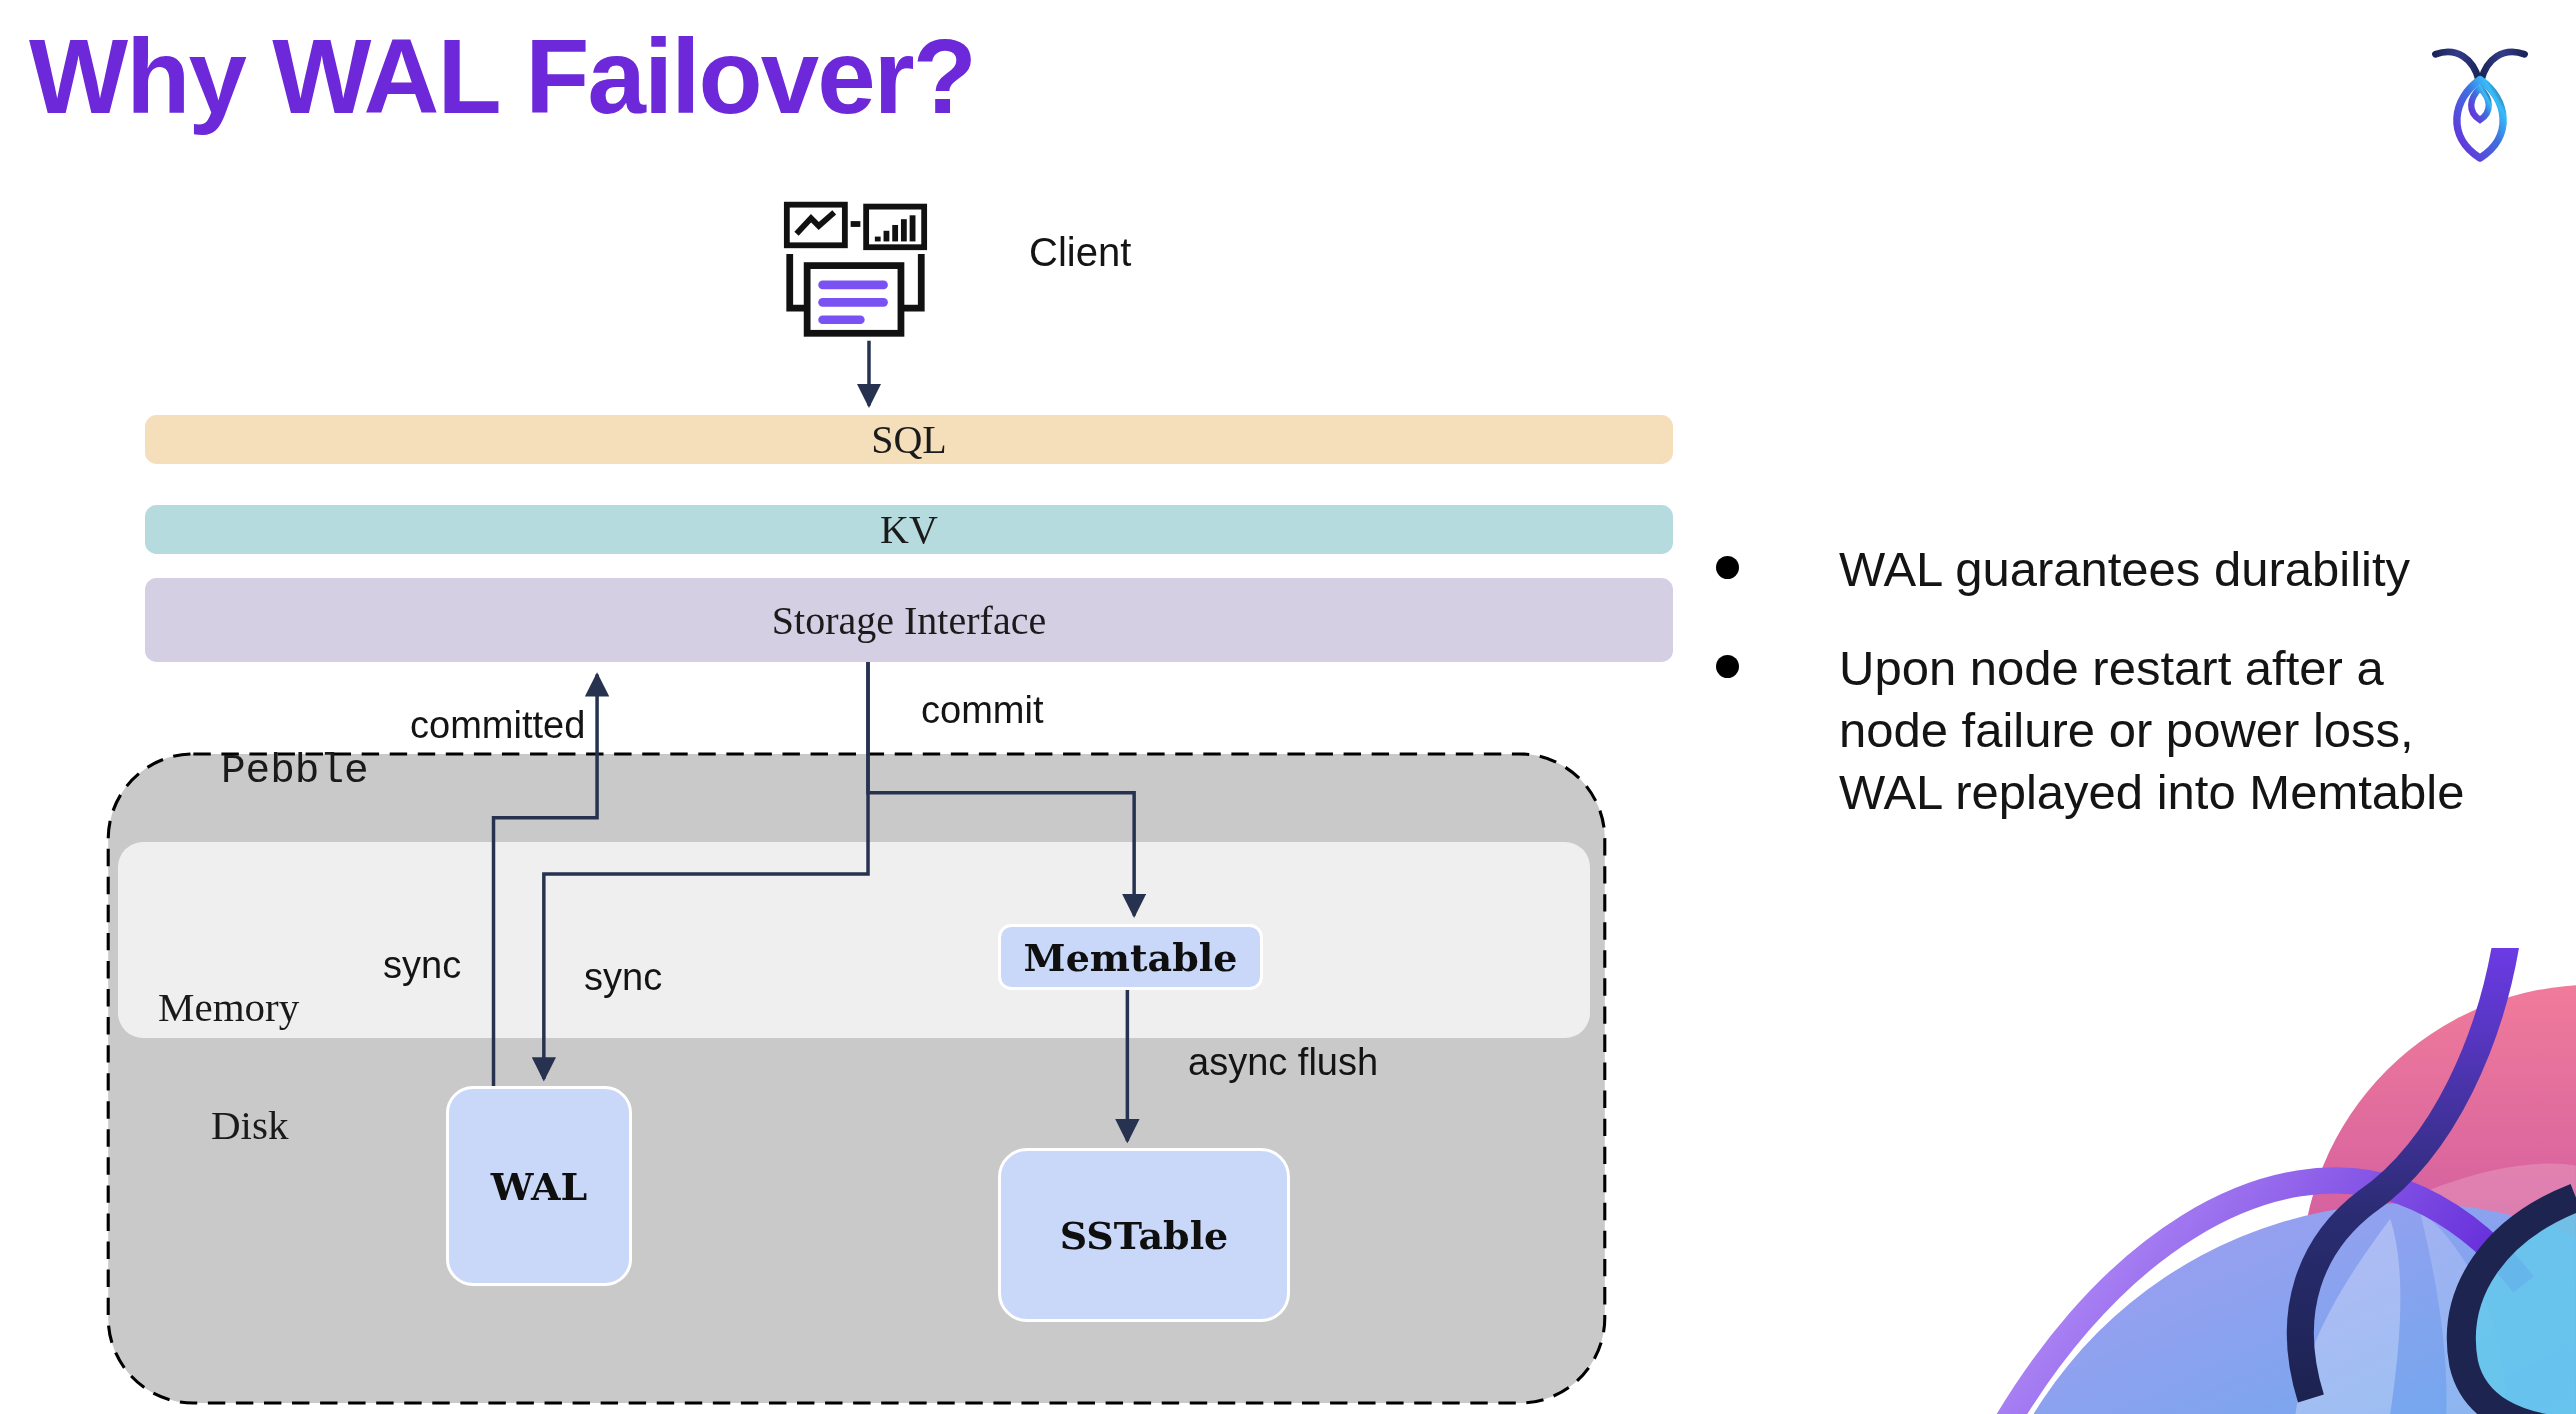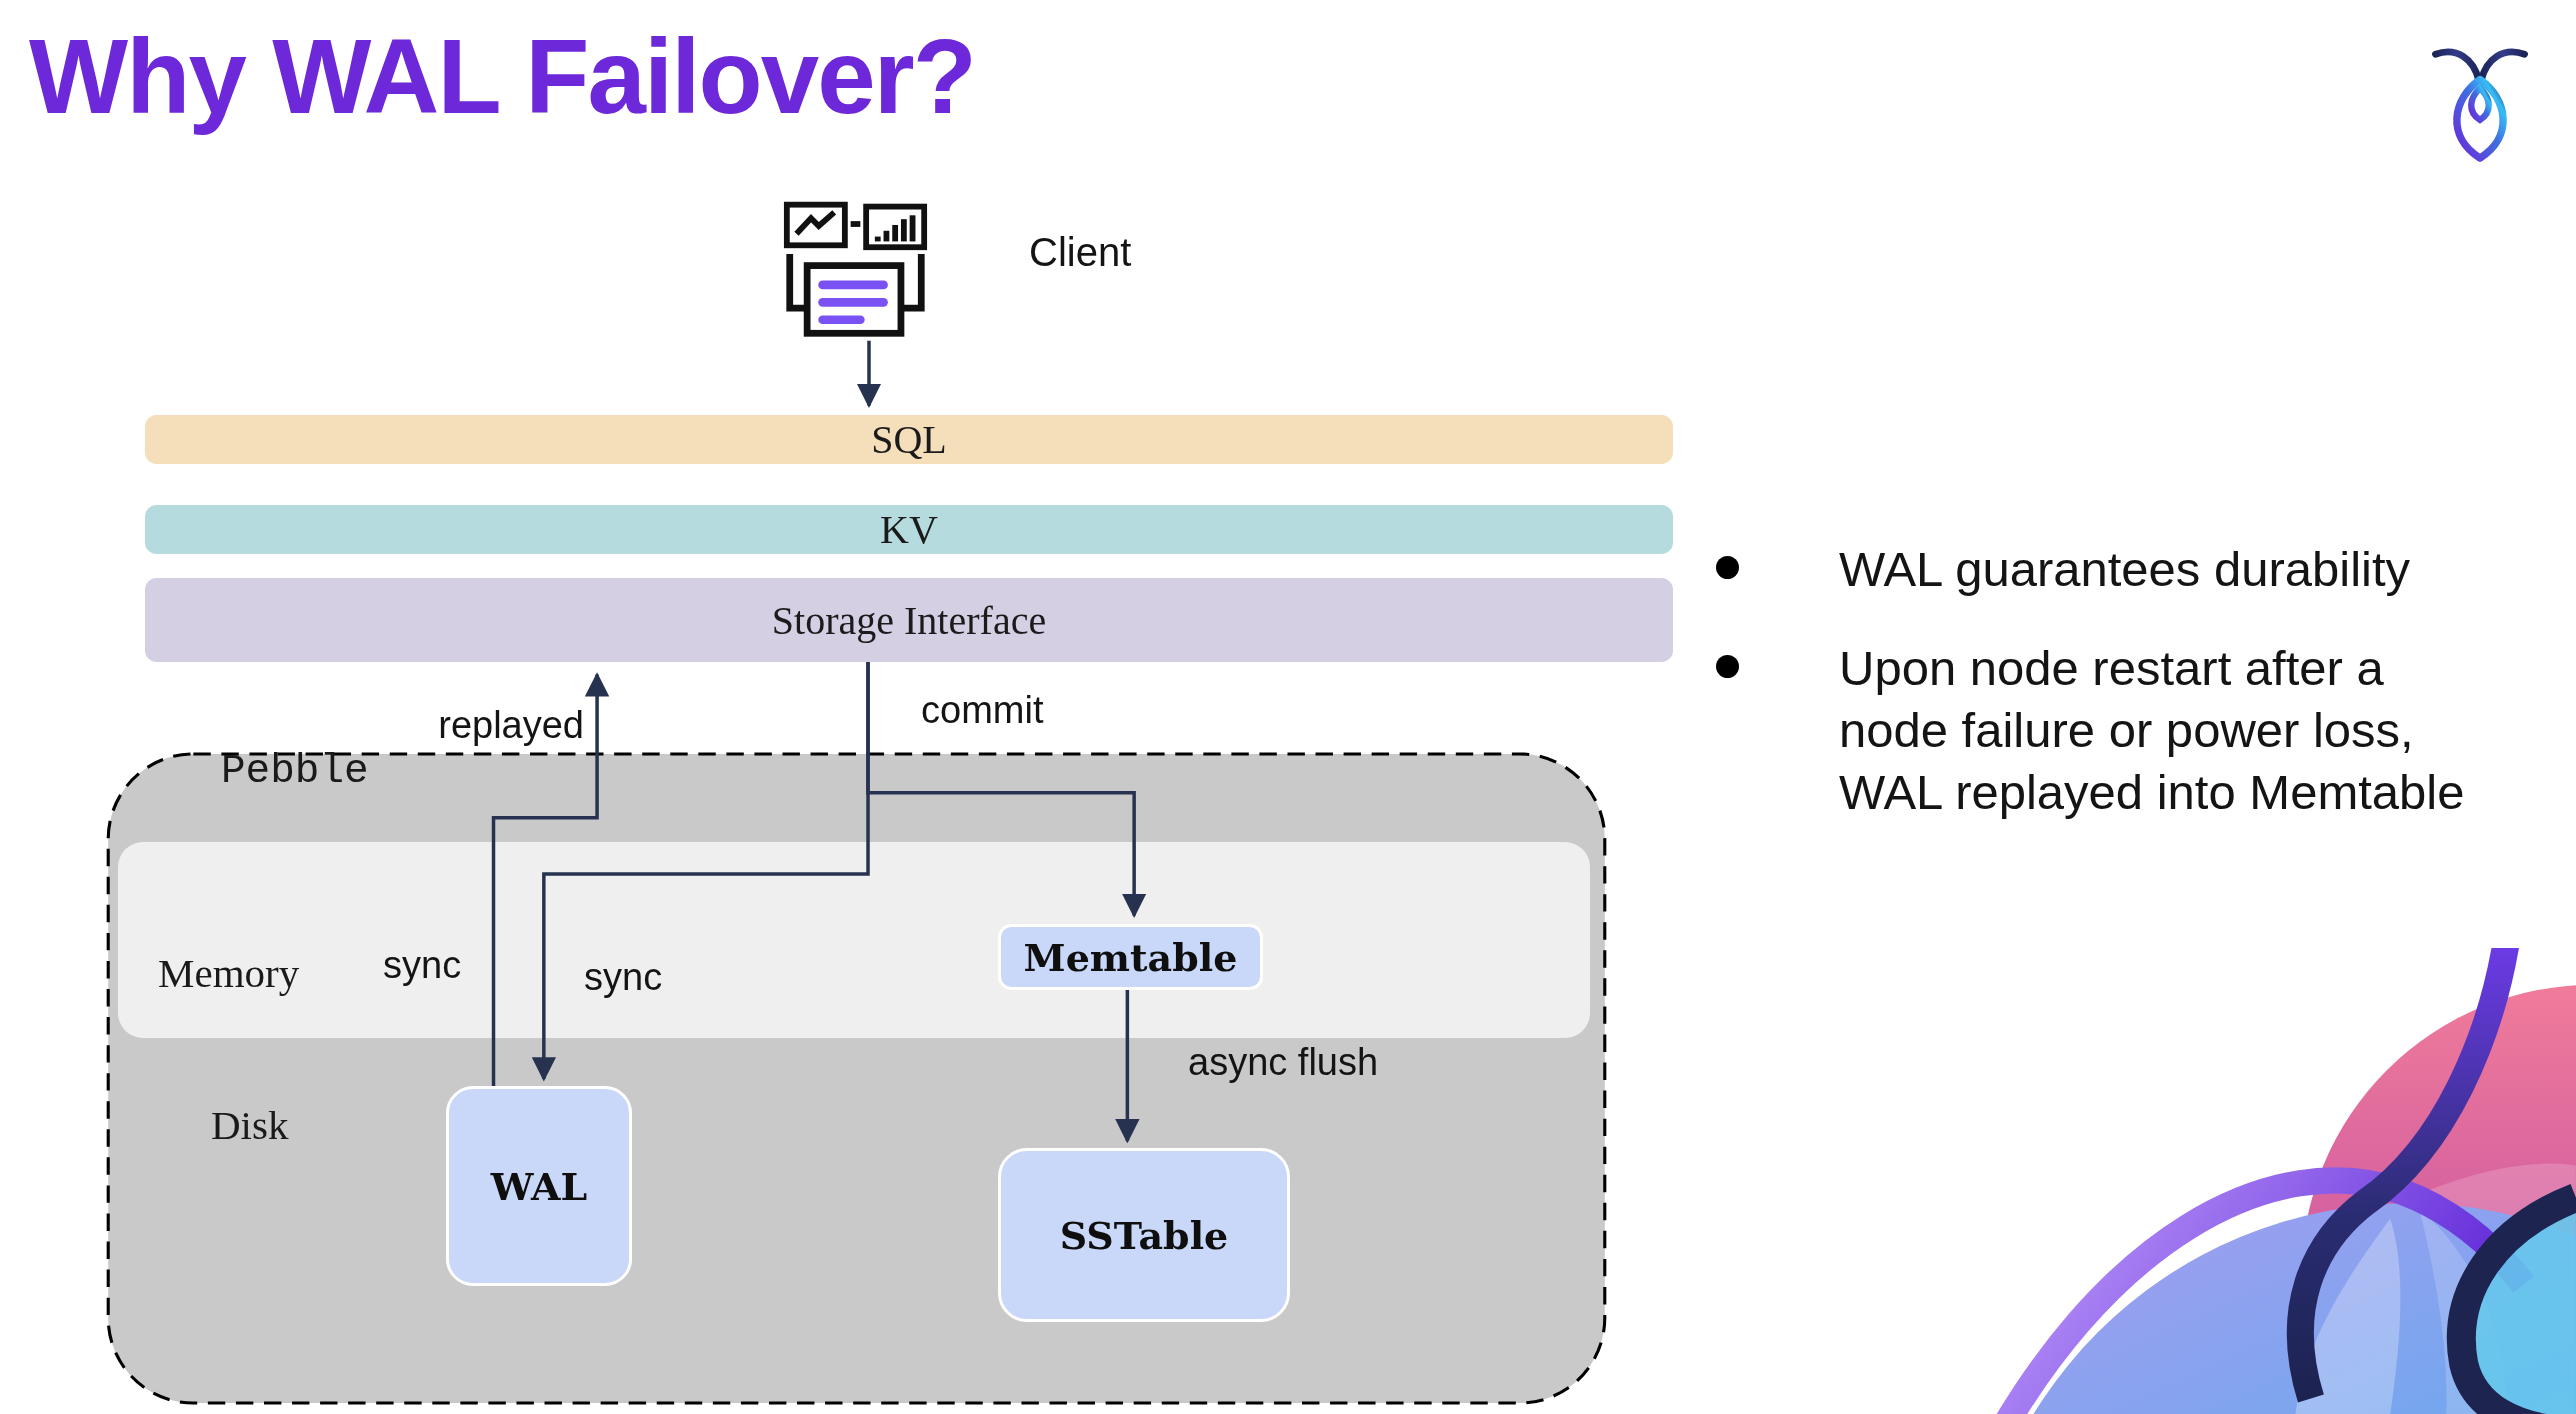--- a/index.html
+++ b/index.html
@@ -20,21 +20,21 @@
   .client-label{left:1029px;top:230px;font-size:40px;}
   .lbl-committed{left:410px;top:704px;width:174px;text-align:right;}
   .lbl-commit{left:921px;top:689px;}
   .lbl-sync-left{left:383px;top:944px;}
   .lbl-sync-right{left:584px;top:956px;}
   .lbl-async{left:1188px;top:1041px;}
 
   
   .slbl{font-family:"Liberation Serif",serif;font-size:41px;color:#1a1a1a;white-space:nowrap;}
   .lbl-pebble{left:221px;top:748px;font-family:Liberation Mono, monospace;}
-  .lbl-memory{left:158px;top:949px;}
+  .lbl-memory{left:158px;top:983px;}
   .lbl-disk{left:211px;top:1101px;}
 
   
   .bar{
     left:145px;width:1528px;border-radius:11.6px;
     display:flex;align-items:center;justify-content:center;
     font-family:"Liberation Serif",serif;font-size:40px;color:#1b1b1b;
   }
   .bar-sql{top:415px;height:49px;background:#F5DFBA;}
   .bar-kv{top:505px;height:49px;background:#B5DBDE;}
@@ -154,21 +154,21 @@
   <div class="abs node node-wal">
     <span>WAL</span>
   </div>
   <div class="abs node node-memtable">
     <span>Memtable</span>
   </div>
   <div class="abs node node-sstable">
     <span>SSTable</span>
   </div>
 
-  <div class="abs lbl lbl-committed">replayed</div>
+  <div class="abs lbl lbl-committed">committed</div>
   <div class="abs lbl lbl-commit">commit</div>
   <div class="abs lbl lbl-sync-left">sync</div>
   <div class="abs lbl lbl-sync-right">sync</div>
   <div class="abs lbl lbl-async">async flush</div>
 
   <div class="abs bullets">
     <div class="bullet-item">
       <div class="bullet-dot"></div>
       <div class="bullet-text">WAL guarantees durability</div>
     </div>

